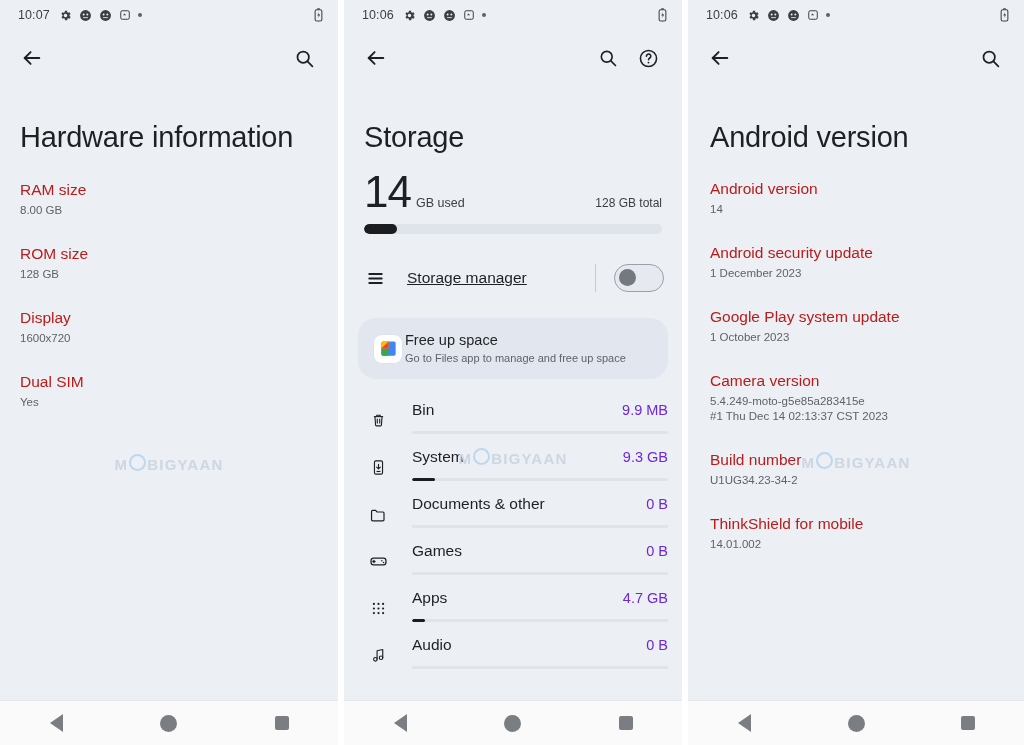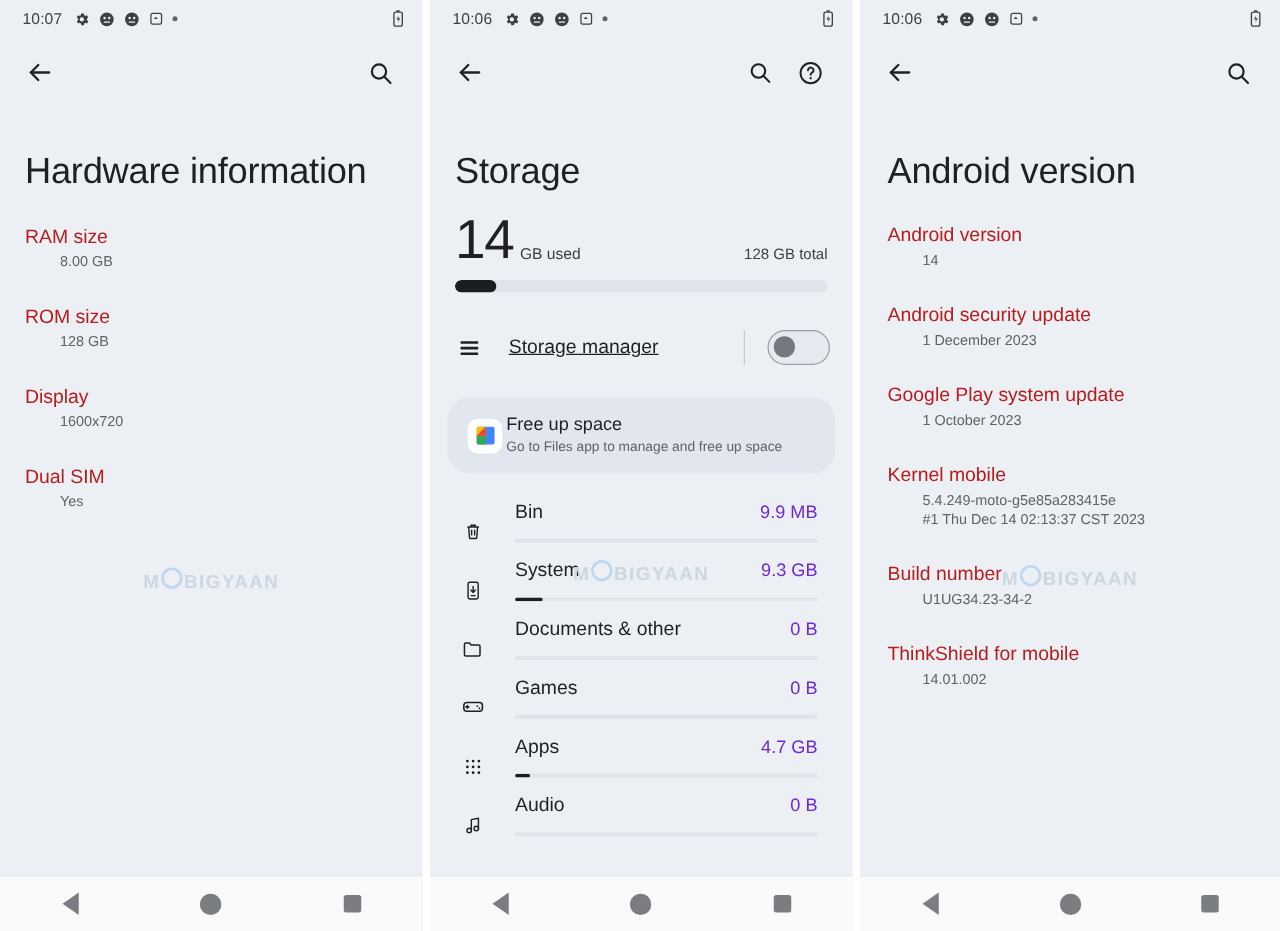--- a/index.html
+++ b/index.html
@@ -63,21 +63,21 @@
   .p3 .page-title{padding-left:22px;}
 
   .body-scroll{flex:1;position:relative;overflow:hidden;}
 
   
   .info-list{padding:26px 20px 0 20px;}
   .p3 .info-list{padding-left:22px;padding-top:25px;}
   .info-item{margin-bottom:26px;}
   .info-item:last-child{margin-bottom:0;}
   .info-label{font-size:15.5px;color:#b91c1c;line-height:20px;}
-  .info-value{font-size:11.5px;color:#5f6368;line-height:15px;margin-top:3px;white-space:pre-line;margin-left:28px;}
+  .info-value{font-size:11.5px;color:#5f6368;line-height:15px;margin-top:3px;white-space:pre-line;}
 
   
   .storage-summary{padding:16px 20px 0 20px;}
   .su-row{display:flex;align-items:flex-end;}
   .su-num{font-size:44px;line-height:44px;color:#1f2023;letter-spacing:-1px;}
   .su-unit{font-size:12.5px;color:#3c4043;margin-left:5px;padding-bottom:4px;}
   .su-total{margin-left:auto;font-size:12px;color:#3c4043;padding-bottom:4px;}
   .bar-track{
     height:10px;border-radius:5px;background:#dfe3ea;margin-top:10px;overflow:hidden;
   }
@@ -116,21 +116,21 @@
     width:28px;height:28px;border-radius:8px;background:#ffffff;
     display:flex;align-items:center;justify-content:center;flex:none;
     box-shadow:0 0 0 .5px rgba(0,0,0,.04);
   }
   .fu-text{margin-left:3px;}
   .fu-title{font-size:14.5px;color:#1f2023;line-height:19px;}
   .fu-sub{font-size:11px;color:#5f6368;line-height:15px;margin-top:1px;}
 
   
   .cat-list{padding:8px 0 0 0;}
-  .cat{display:flex;align-items:flex-end;padding:14px 28px 0 22px;}
+  .cat{display:flex;align-items:center;padding:14px 14px 0 22px;}
   .cat-ic{width:24px;flex:none;display:flex;justify-content:center;padding-top:6px;}
   .cat-main{flex:1;margin-left:22px;}
   .cat-top{display:flex;align-items:baseline;}
   .cat-name{font-size:15.5px;color:#1f2023;}
   .cat-size{margin-left:auto;font-size:14.5px;color:#6d28d9;}
   .cat-track{height:3px;background:#dfe3ea;border-radius:2px;margin-top:12px;overflow:hidden;}
   .cat-fill{height:3px;border-radius:2px;background:#1c1d21;}
 
   
   .navbar{
@@ -607,21 +607,21 @@
         </div>
         <div class="info-item">
           <div class="info-label">Android security update</div>
           <div class="info-value">1 December 2023</div>
         </div>
         <div class="info-item">
           <div class="info-label">Google Play system update</div>
           <div class="info-value">1 October 2023</div>
         </div>
         <div class="info-item">
-          <div class="info-label">Kernel mobile</div>
+          <div class="info-label">Camera version</div>
           <div class="info-value">5.4.249-moto-g5e85a283415e
 #1 Thu Dec 14 02:13:37 CST 2023</div>
         </div>
         <div class="info-item">
           <div class="info-label">Build number</div>
           <div class="info-value">U1UG34.23-34-2</div>
         </div>
         <div class="info-item">
           <div class="info-label">ThinkShield for mobile</div>
           <div class="info-value">14.01.002</div>

